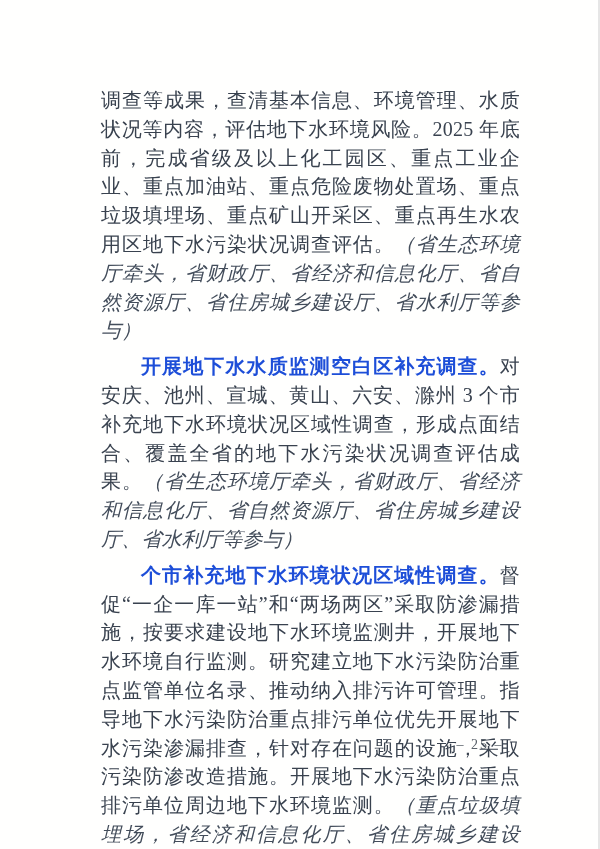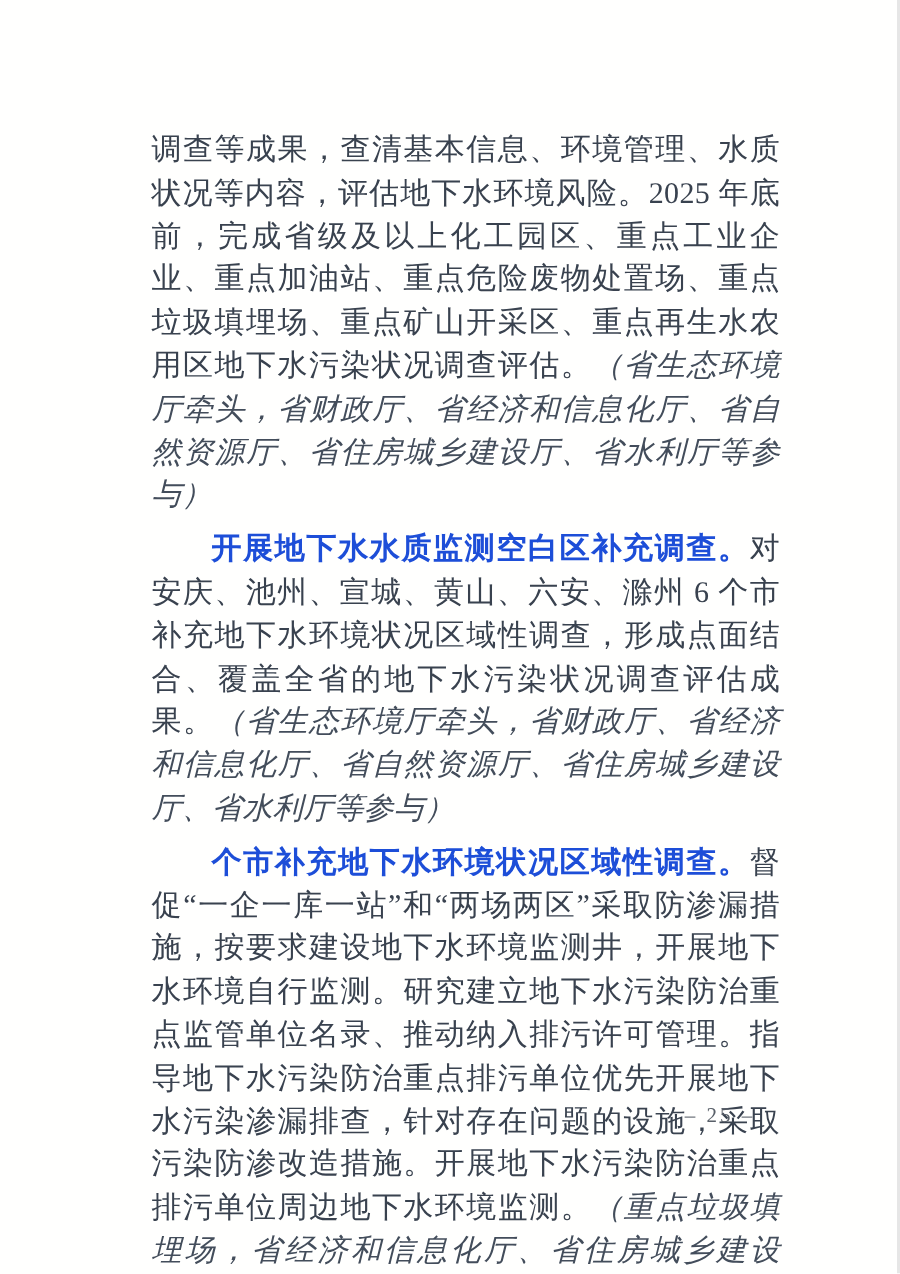--- a/index.html
+++ b/index.html
@@ -72,18 +72,18 @@
     letter-spacing: 2px;
     color: #596069;
   }
 </style>
 </head>
 <body>
 
 <div class="scan-sheet">
   <div class="page-text">
       <p><span class="seg-normal">调查等成果，查清基本信息、环境管理、水质状况等内容，评估地下水环境风险。2025 年底前，完成省级及以上化工园区、重点工业企业、重点加油站、重点危险废物处置场、重点垃圾填埋场、重点矿山开采区、重点再生水农用区地下水污染状况调查评估。</span><span class="seg-kai">（省生态环境厅牵头，省财政厅、省经济和信息化厅、省自然资源厅、省住房城乡建设厅、省水利厅等参与）</span></p>
-      <p class="indented"><span class="seg-bold">开展地下水水质监测空白区补充调查。</span><span class="seg-normal">对安庆、池州、宣城、黄山、六安、滁州 6 个市补充地下水环境状况区域性调查，形成点面结合、覆盖全省的地下水污染状况调查评估成果。</span><span class="seg-kai">（省生态环境厅牵头，省财政厅、省经济和信息化厅、省自然资源厅、省住房城乡建设厅、省水利厅等参与）</span></p>
+      <p class="indented"><span class="seg-bold">开展地下水水质监测空白区补充调查。</span><span class="seg-normal">对安庆、池州、宣城、黄山、六安、滁州 3 个市补充地下水环境状况区域性调查，形成点面结合、覆盖全省的地下水污染状况调查评估成果。</span><span class="seg-kai">（省生态环境厅牵头，省财政厅、省经济和信息化厅、省自然资源厅、省住房城乡建设厅、省水利厅等参与）</span></p>
       <p class="indented"><span class="seg-bold">个市补充地下水环境状况区域性调查。</span><span class="seg-normal">督促“一企一库一站”和“两场两区”采取防渗漏措施，按要求建设地下水环境监测井，开展地下水环境自行监测。研究建立地下水污染防治重点监管单位名录、推动纳入排污许可管理。指导地下水污染防治重点排污单位优先开展地下水污染渗漏排查，针对存在问题的设施，采取污染防渗改造措施。开展地下水污染防治重点排污单位周边地下水环境监测。</span><span class="seg-kai">（重点垃圾填埋场，省经济和信息化厅、省住房城乡建设厅、省商务厅、省应急厅等参与）</span></p>
     </div>
   <div class="page-number">– 25 –</div>
   <div class="scan-edge-right"></div>
 </div>
 
 </body></html>

